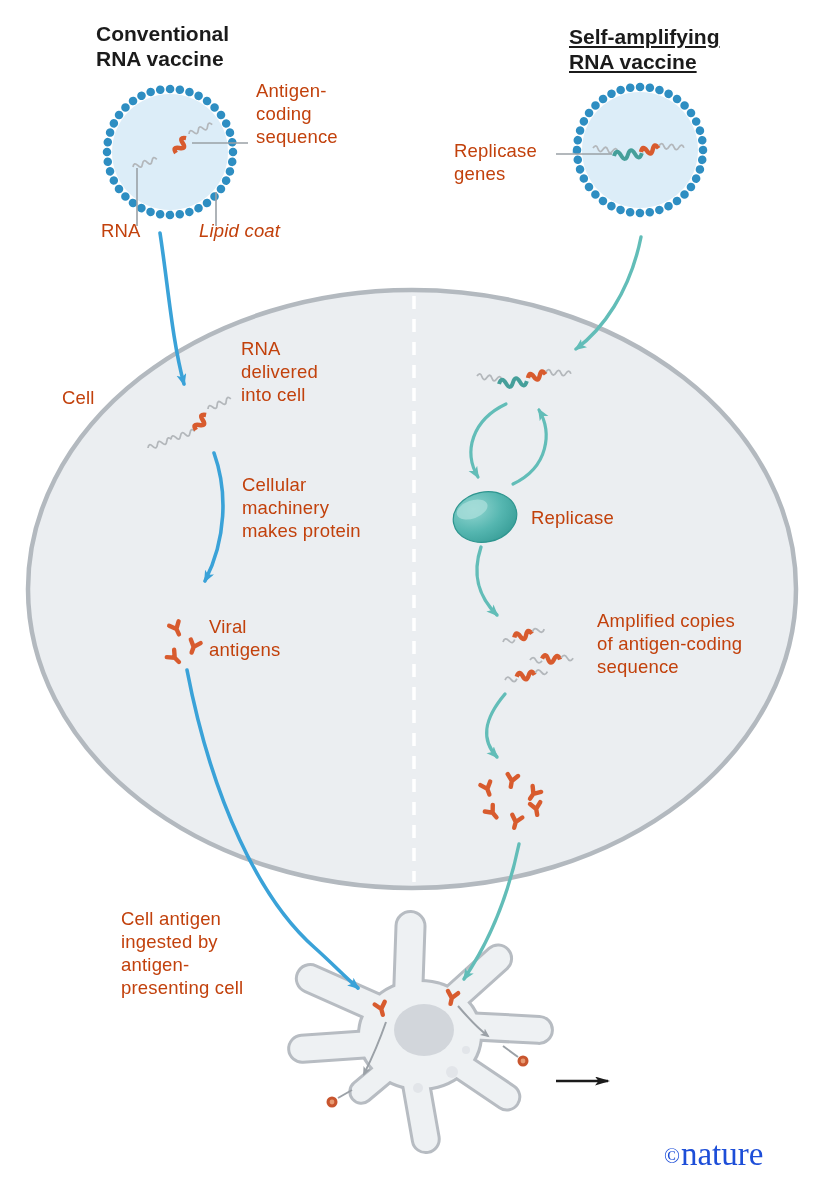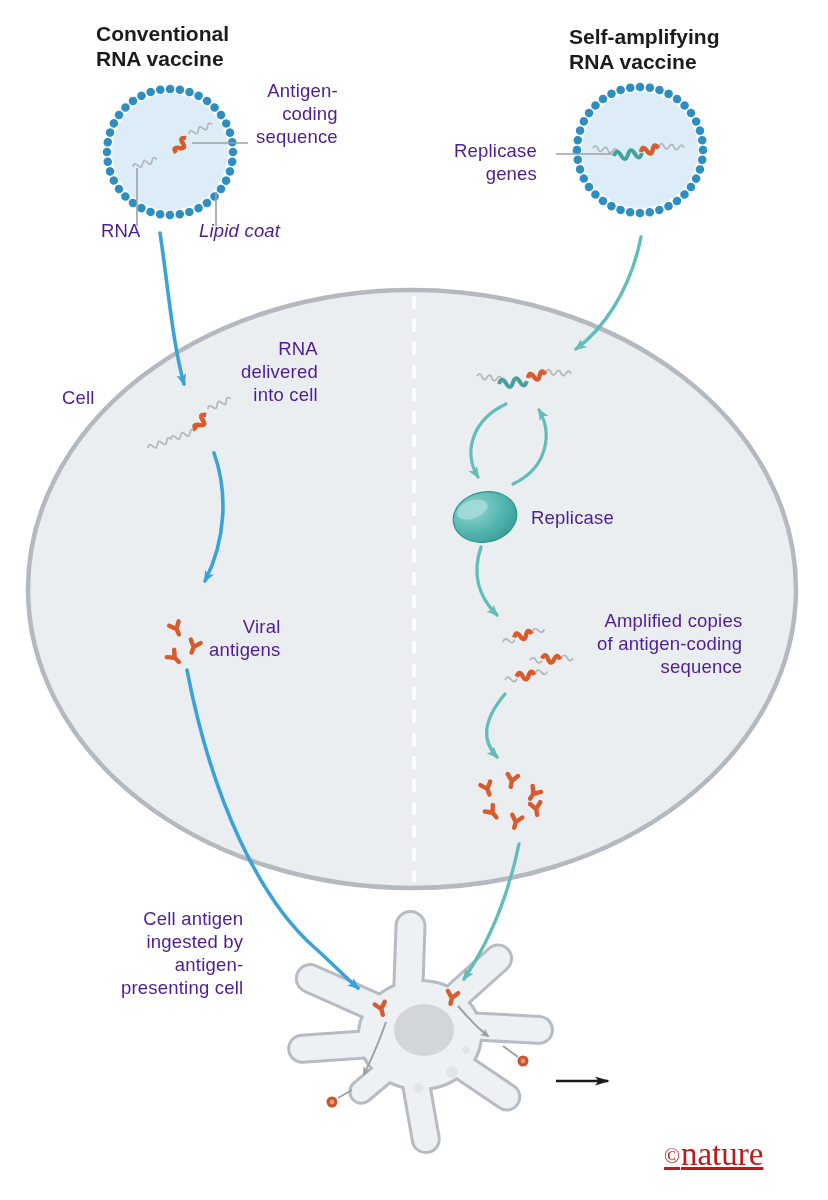--- a/index.html
+++ b/index.html
@@ -1,22 +1,22 @@
 <!DOCTYPE html>
 <html><head>
 <meta charset="utf-8">
 <style>
   html,body{margin:0;padding:0;background:#fff;}
   #stage{position:relative;width:828px;height:1200px;background:#ffffff;overflow:hidden;
          font-family:"Liberation Sans", sans-serif;}
   #art{position:absolute;left:0;top:0;}
-  .lbl{position:absolute;white-space:pre-line;color:#4c1d95;font-size:18.5px;line-height:23px;letter-spacing:.2px;text-align:right;}
+  .lbl{position:absolute;white-space:pre-line;color:#c2410c;font-size:18.5px;line-height:23px;letter-spacing:.2px;}
   .ttl{position:absolute;white-space:pre-line;color:#1b1b1b;font-size:21px;font-weight:700;line-height:25px;}
   .bold-lbl{position:absolute;white-space:pre-line;color:#1b1b1b;font-size:19.5px;font-weight:700;line-height:23px;}
-  #credit{position:absolute;left:664px;top:1136px;color:#b91c1c;font-family:"Liberation Serif",serif;font-size:33px;text-decoration:underline;}
+  #credit{position:absolute;left:664px;top:1136px;color:#1d4ed8;font-family:"Liberation Serif",serif;font-size:33px;}
   #credit .c-sym{font-size:21px;vertical-align:2px;margin-right:1px;}
 </style>
 </head>
 <body>
 
 <div id="stage">
 
   <svg id="art" width="828" height="1200" viewBox="0 0 828 1200">
     <defs>
       <path id="wig25" d="M0 0 q2.5 -5 5 0 t5 0 t5 0 t5 0 t5 0" fill="none"></path>
@@ -180,33 +180,36 @@
     </g>
 
     <path d="M187 670 C212 800 260 900 315 948 C333 964 346 978 358 988" fill="none" stroke="#3aa2d8" stroke-width="3.6" stroke-linecap="round" marker-end="url(#mBlue)"></path>
     <path d="M519 844 C507 902 485 948 464 979" fill="none" stroke="#62bdb8" stroke-width="3.4" stroke-linecap="round" marker-end="url(#mTeal)"></path>
 
     <line x1="556" y1="1081" x2="608" y2="1081" stroke="#1b1b1b" stroke-width="2.4" marker-end="url(#mBlack)"></line>
   </svg>
 
   <div class="ttl" style="left:96px;top:21px;">Conventional
 RNA vaccine</div>
-  <div class="ttl" style="left:569px;top:24px;">Self-amplifying
+  <div class="ttl" style="left:569px;top:24px;text-decoration:underline;">Self-amplifying
 RNA vaccine</div>
   <div class="lbl" style="left:256px;top:79px;">Antigen-
 coding
 sequence</div>
   <div class="lbl" style="left:101px;top:219px;">RNA</div>
   <div class="lbl" style="left:199px;top:219px;font-style:italic;">Lipid coat</div>
   <div class="lbl" style="left:454px;top:139px;">Replicase
 genes</div>
   <div class="lbl" style="left:62px;top:386px;">Cell</div>
   <div class="lbl" style="left:241px;top:337px;">RNA
 delivered
 into cell</div>
+  <div class="lbl" style="left:242px;top:473px;">Cellular
+machinery
+makes protein</div>
   <div class="lbl" style="left:209px;top:615px;">Viral
 antigens</div>
   <div class="lbl" style="left:531px;top:506px;">Replicase</div>
   <div class="lbl" style="left:597px;top:609px;">Amplified copies
 of antigen-coding
 sequence</div>
   <div class="lbl" style="left:121px;top:907px;">Cell antigen
 ingested by
 antigen-
 presenting cell</div>

